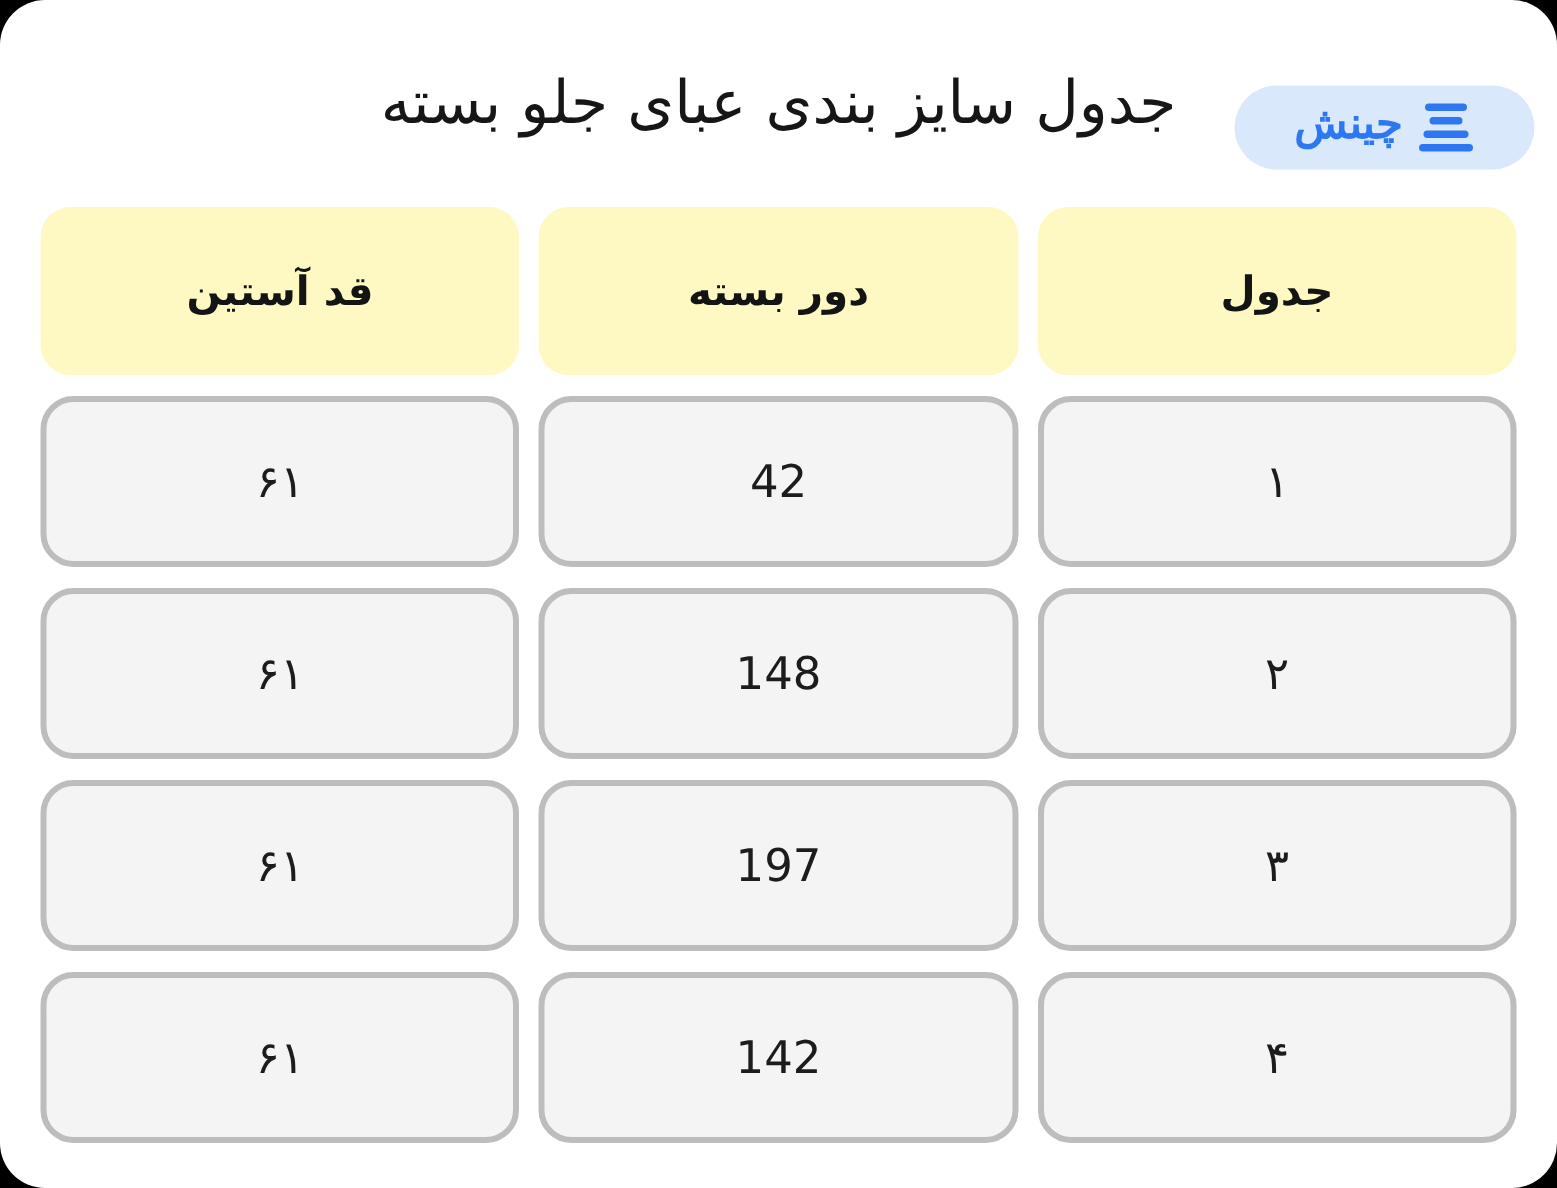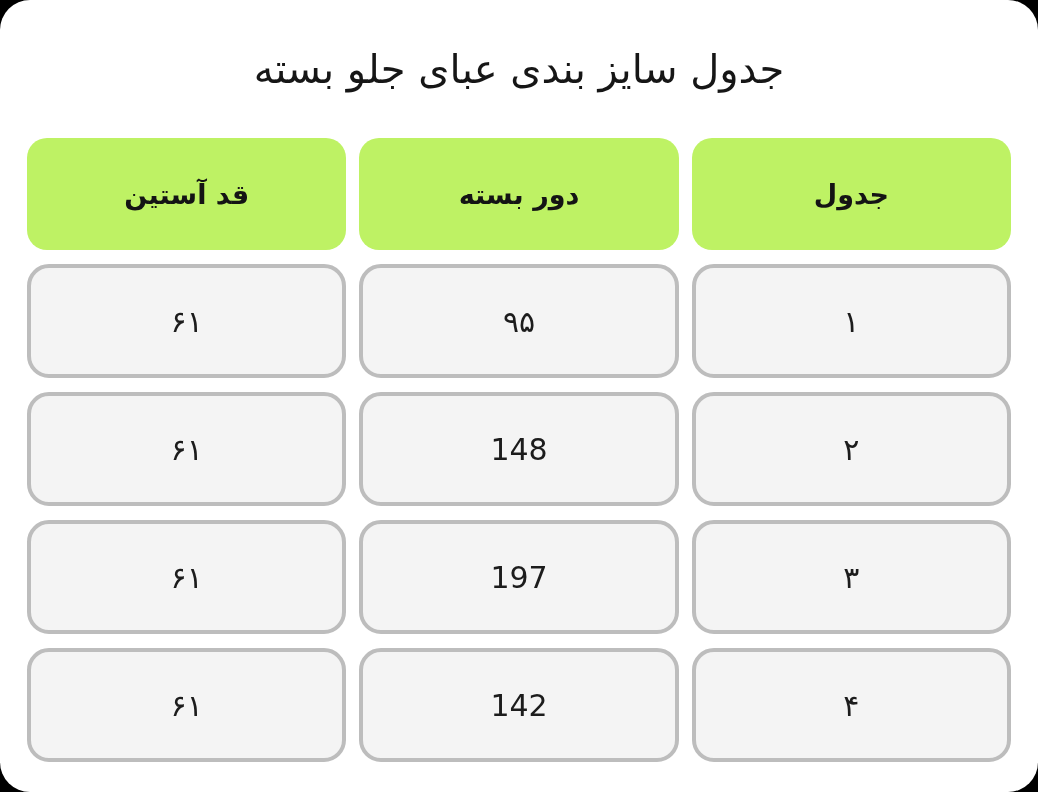--- a/index.html
+++ b/index.html
@@ -70,21 +70,21 @@
     grid-template-rows: 112px repeat(4, 114px);
     column-gap: 13px;
     row-gap: 14px;
   }
   .cell {
     display: flex;
     align-items: center;
     justify-content: center;
   }
   .header-cell {
-    background: #bef264;
+    background: #fef9c3;
     border-radius: 20px;
     font-size: 27px;
     font-weight: 700;
     color: #141414;
   }
   .data-cell {
     background: #f4f4f4;
     border: 4px solid #bdbdbd;
     border-radius: 22px;
     font-size: 30px;
@@ -93,30 +93,41 @@
   }
 </style>
 </head>
 <body>
 
 <div class="card">
 
   <div class="titlebar">
     <div class="page-title">جدول سایز بندی عبای جلو بسته</div>
 
+    <button class="sort-pill">
+      <span class="icon">
+        <svg viewBox="0 0 38 34" width="38" height="34" fill="currentColor" aria-hidden="true">
+          <rect x="5" y="1" width="28" height="5" rx="2.5"></rect>
+          <rect x="8" y="10" width="22" height="5" rx="2.5"></rect>
+          <rect x="4" y="19" width="30" height="5" rx="2.5"></rect>
+          <rect x="1" y="28" width="36" height="5" rx="2.5"></rect>
+        </svg>
+      </span>
+      <span class="label">چینش</span>
+    </button>
   </div>
 
   <div class="size-table">
 
     <div class="cell header-cell">جدول</div>
     <div class="cell header-cell">دور بسته</div>
     <div class="cell header-cell">قد آستین</div>
 
     <div class="cell data-cell">۱</div>
-    <div class="cell data-cell">۹۵</div>
+    <div class="cell data-cell">42</div>
     <div class="cell data-cell">۶۱</div>
 
     <div class="cell data-cell">۲</div>
     <div class="cell data-cell">148</div>
     <div class="cell data-cell">۶۱</div>
 
     <div class="cell data-cell">۳</div>
     <div class="cell data-cell">197</div>
     <div class="cell data-cell">۶۱</div>
 

